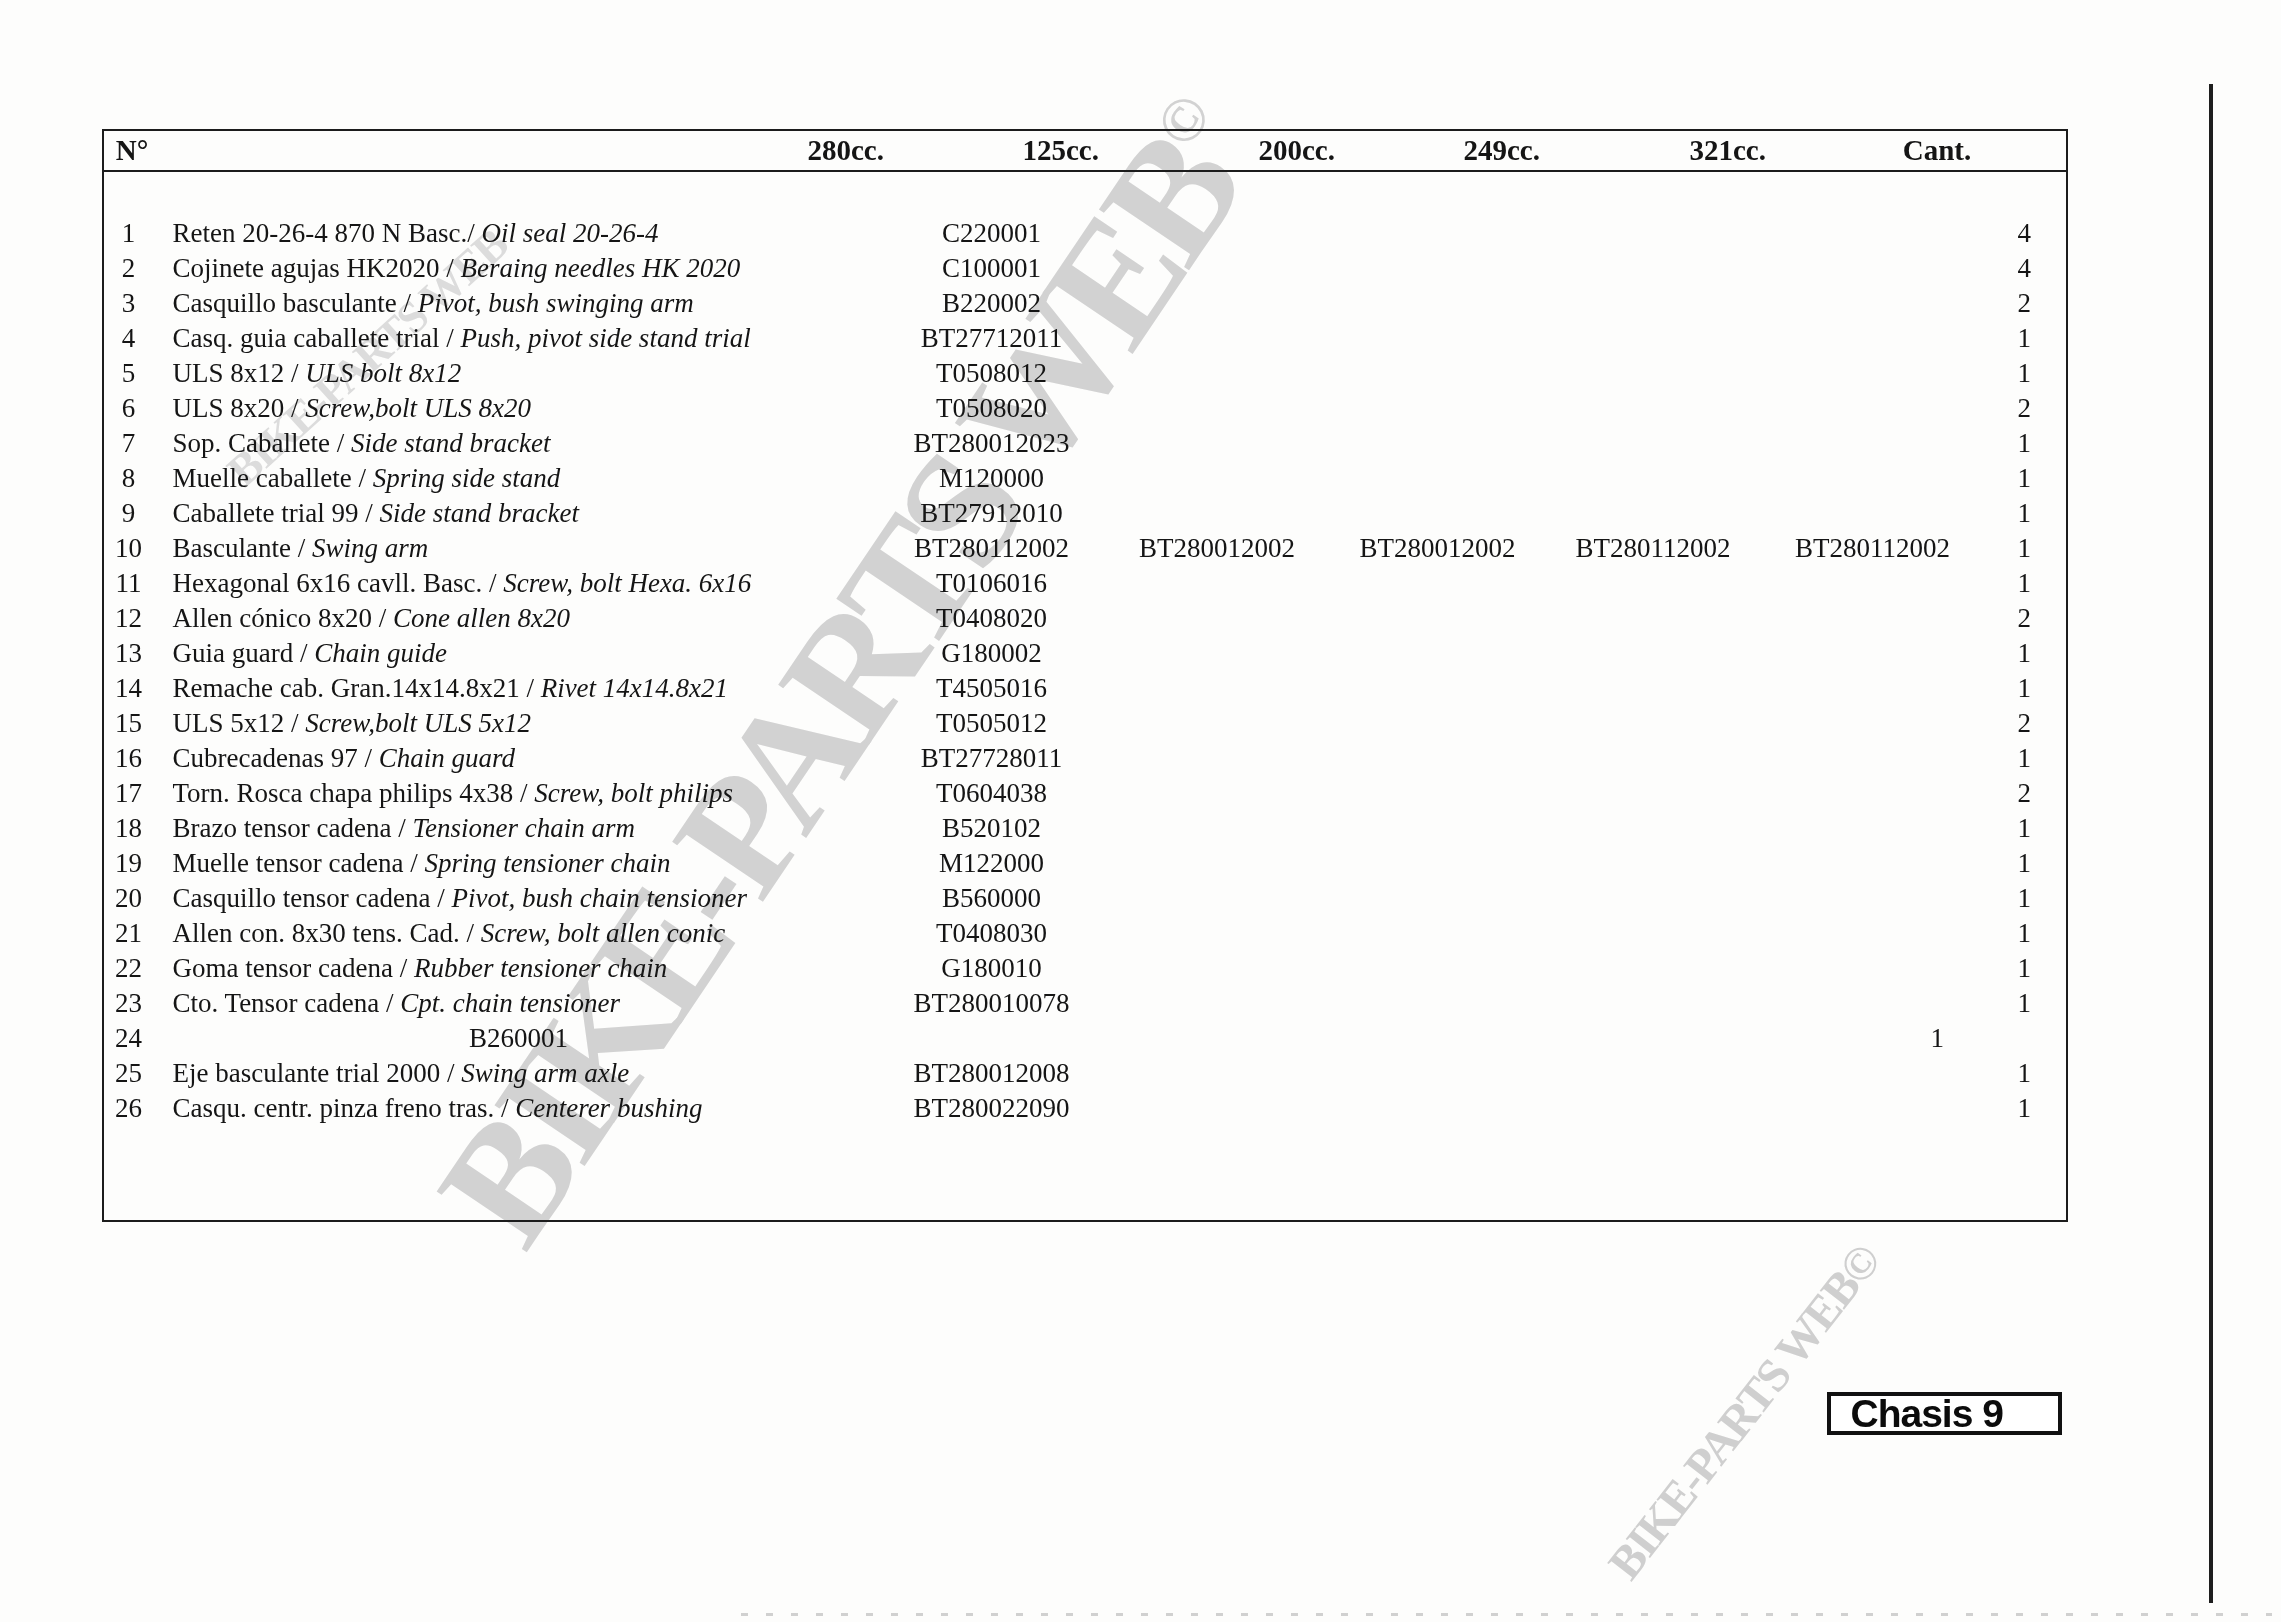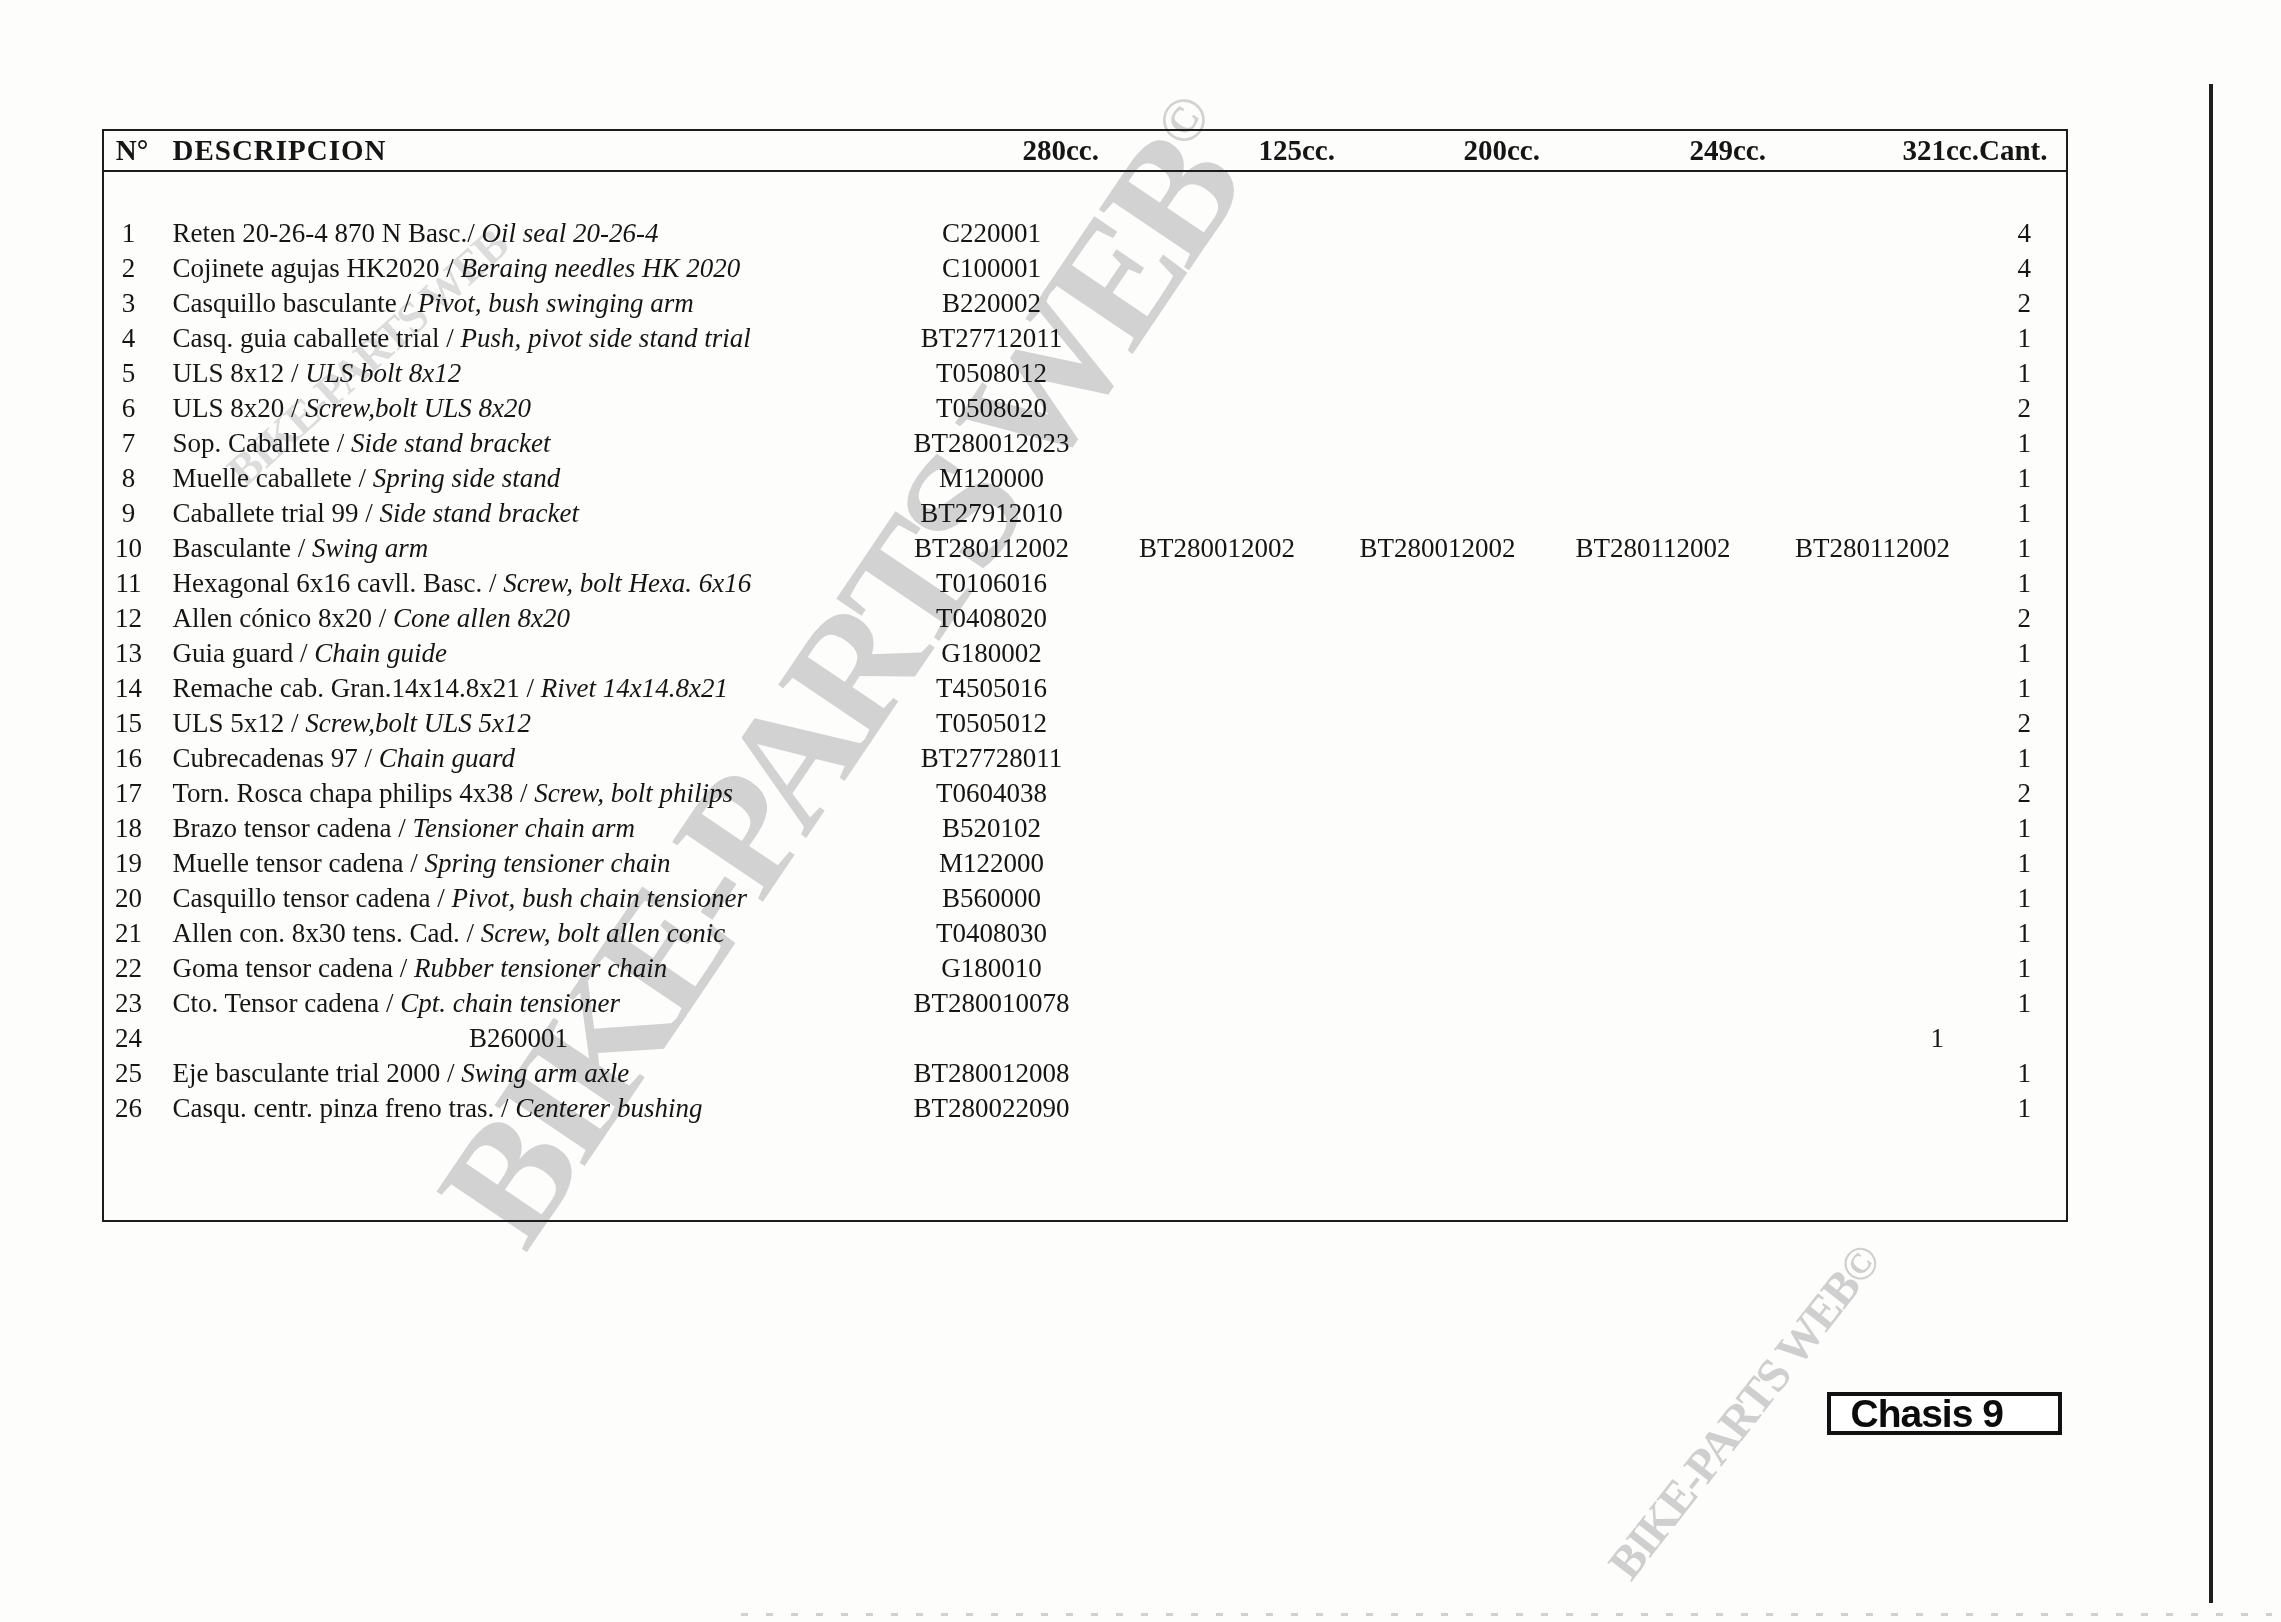--- a/index.html
+++ b/index.html
@@ -60,21 +60,21 @@
   }
   .thead{
     height:39px;
     border-bottom:2.9px solid #1c1c1c;
     font-weight:bold;
     font-size:29px;
   }
   .thead .h-no{padding-left:11.7px;}
   .thead .h-desc{padding-left:19.5px;letter-spacing:1px;}
   .h-center{text-align:right;}
-  .h-qty{text-align:left;padding-right:7.8px;}
+  .h-qty{text-align:right;padding-right:7.8px;}
   .tbody{
     padding-top:44px;
   }
   .tbody .grid-row{
     height:35px;
     line-height:35px;
     font-size:27px;
   }
   .c-no{text-align:center;}
   .c-desc{padding-left:19.5px;white-space:nowrap;}
@@ -120,21 +120,20 @@
 
 <div class="page">
 
   <div class="wm wm-topleft">BIKE-PARTS WEB</div>
   <div class="wm wm-big"><span>BIKE-PARTS WEB</span><span class="copy">©</span></div>
   <div class="wm wm-corner">BIKE-PARTS WEB©</div>
 
   <div class="parts-table">
     <div class="grid-row thead">
       <div class="h-no">N°</div>
-      <div class="h-desc">DESCRIPCION</div>
       <div class="h-center">280cc.</div>
       <div class="h-center">125cc.</div>
       <div class="h-center">200cc.</div>
       <div class="h-center">249cc.</div>
       <div class="h-center">321cc.</div>
       <div class="h-qty">Cant.</div>
     </div>
     <div class="tbody">
         <div class="grid-row">
           <div class="c-no">1</div>

